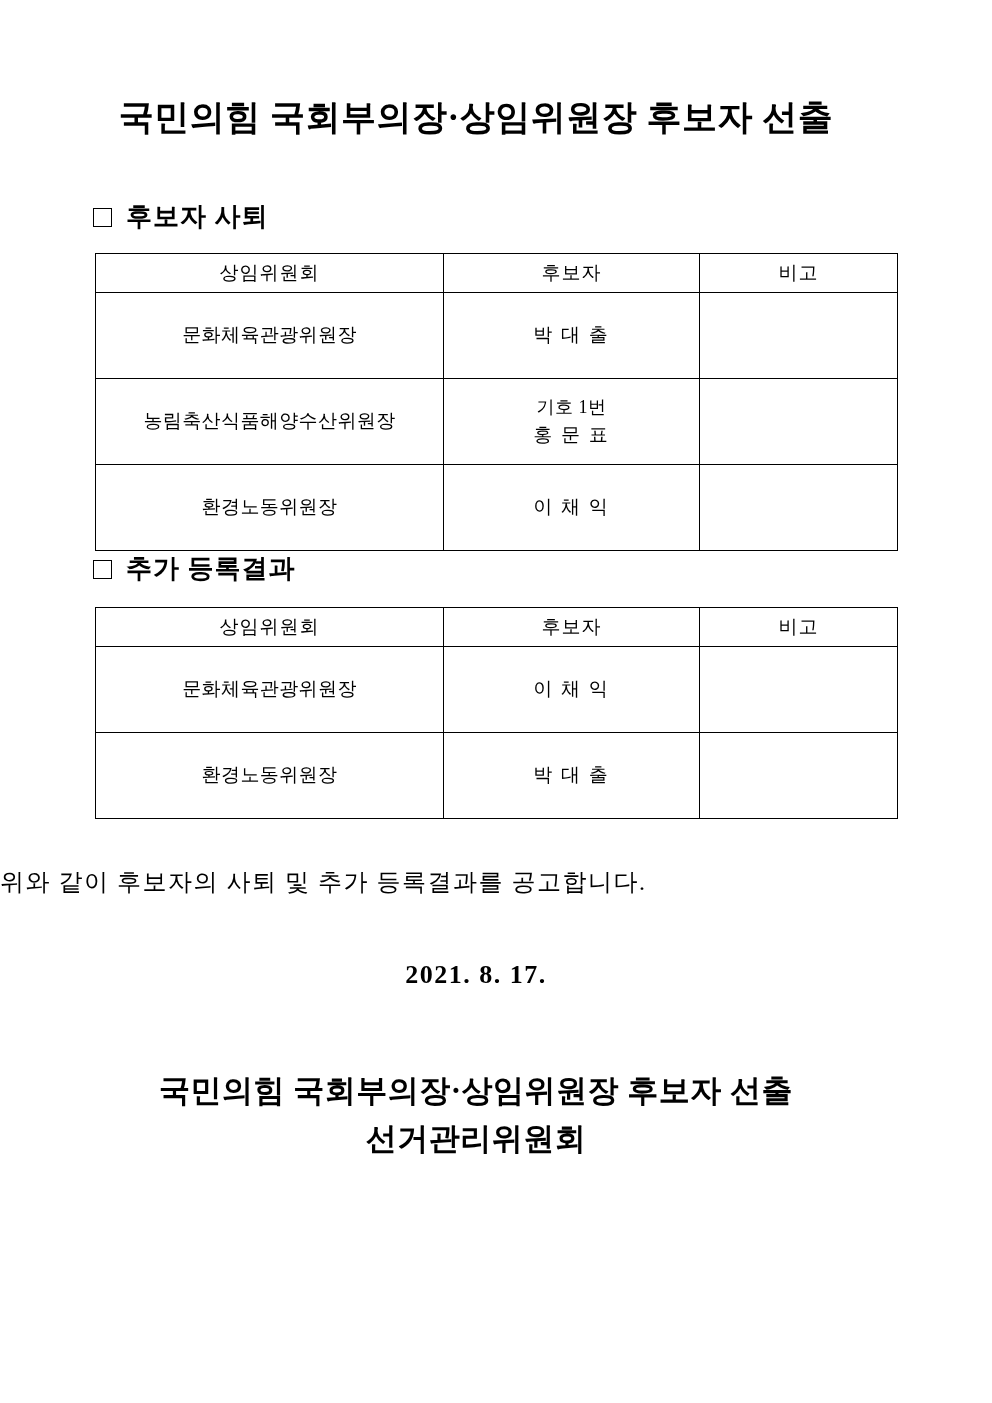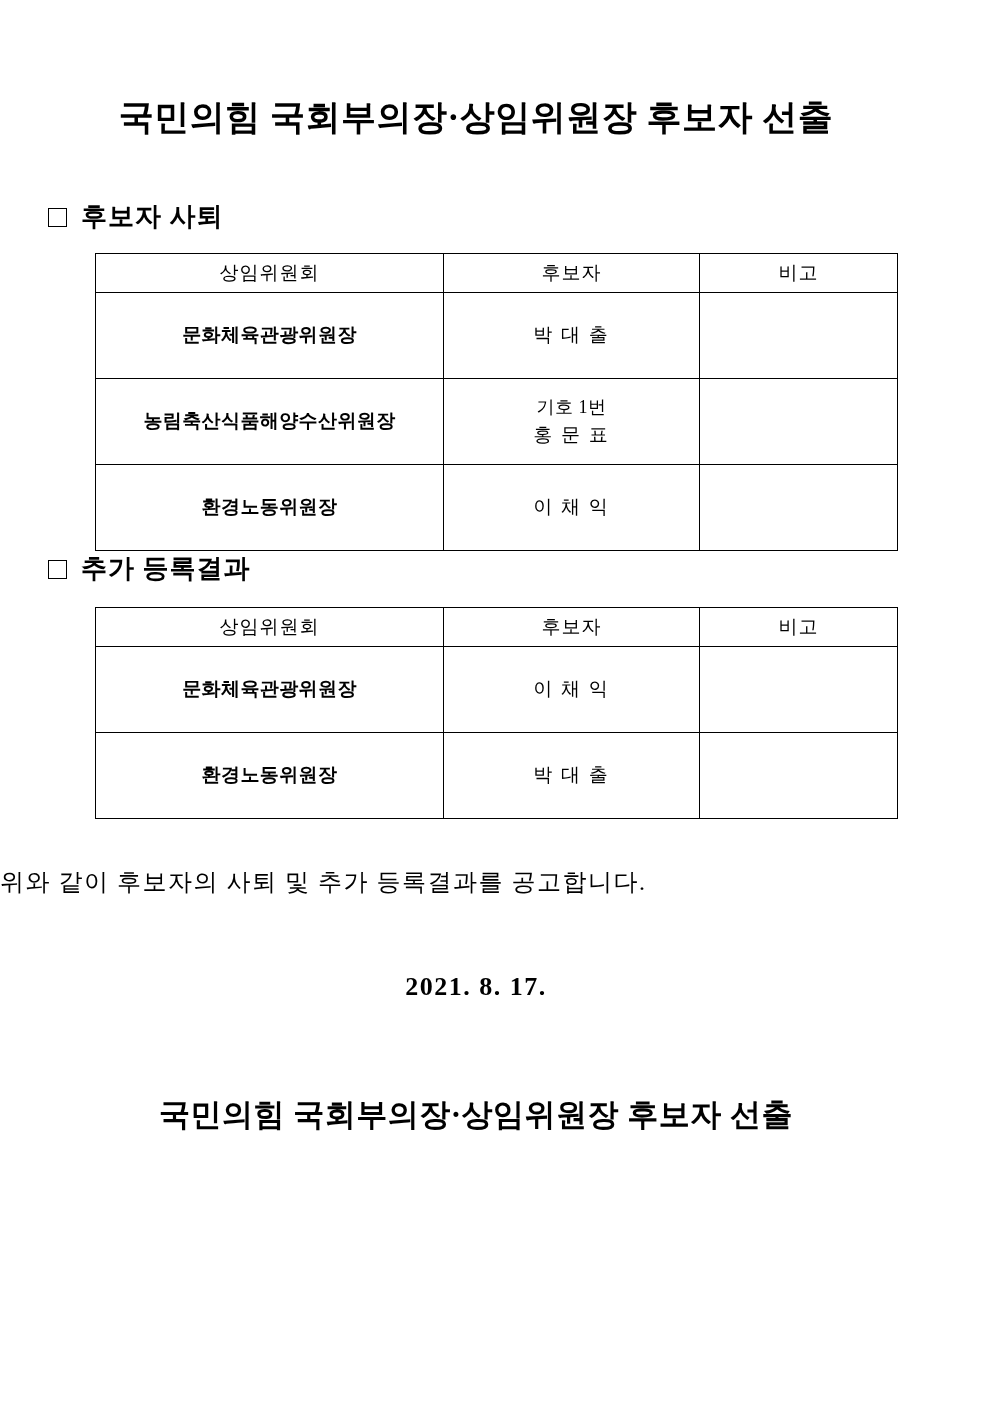--- a/index.html
+++ b/index.html
@@ -41,21 +41,21 @@
 
   
   .section-heading {
     display: flex;
     align-items: center;
     gap: 14px;
     font-weight: bold;
     font-size: 26px;
     letter-spacing: 1px;
     margin: 0;
-    padding-left: 48px;
+    padding-left: 93px;
   }
   .section-heading .box-glyph {
     display: inline-block;
     width: 19px;
     height: 19px;
     border: 1.6px solid #000;
     box-sizing: border-box;
     position: relative;
     top: 1px;
   }
@@ -93,21 +93,20 @@
     border-bottom: 1.8px solid #000;
     letter-spacing: 1px;
   }
   table.doc-table tbody td {
     height: 85px;
     font-size: 19px;
   }
   td.committee {
     font-size: 19px;
     letter-spacing: 0.4px;
-    font-weight: bold;
   }
   td.candidate {
     font-size: 24px;
     letter-spacing: 2px;
     font-weight: normal;
   }
   td.candidate .ballot-no {
     display: block;
     font-size: 18px;
     letter-spacing: 0.5px;
@@ -123,21 +122,21 @@
 
   
   .closing-statement {
     margin: 0;
     padding-top: 47px;
     text-align: left;
     font-size: 24px;
     letter-spacing: 1.5px;
   }
   .doc-date {
-    margin: 12px;
+    margin: 0;
     padding-top: 62px;
     text-align: center;
     font-size: 26px;
     font-weight: bold;
     letter-spacing: 1.5px;
   }
   .issuer {
     margin: 0;
     padding-top: 77px;
     text-align: center;
@@ -240,15 +239,16 @@
       </tbody>
     </table>
   </div>
 
   <p class="closing-statement">위와 같이 후보자의 사퇴 및 추가 등록결과를 공고합니다.</p>
 
   <p class="doc-date">2021. 8. 17.</p>
 
   <div class="issuer">
     <span class="line">국민의힘 국회부의장·상임위원장 후보자 선출</span>
+    <span class="line">선거관리위원회</span>
   </div>
 
 </div>
 
 </body></html>

